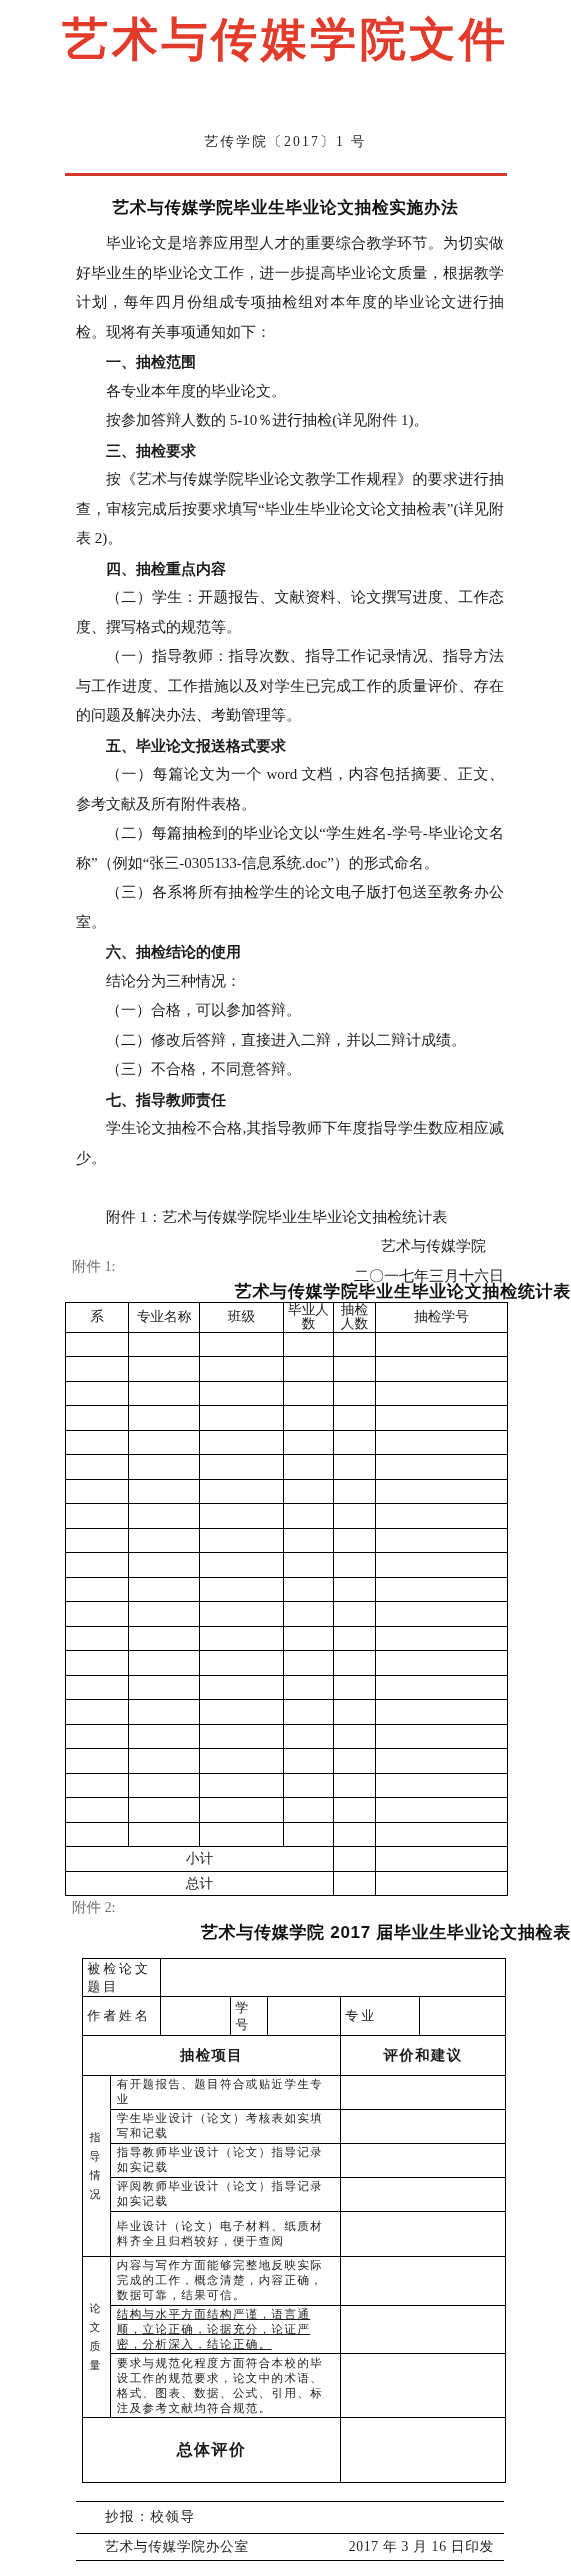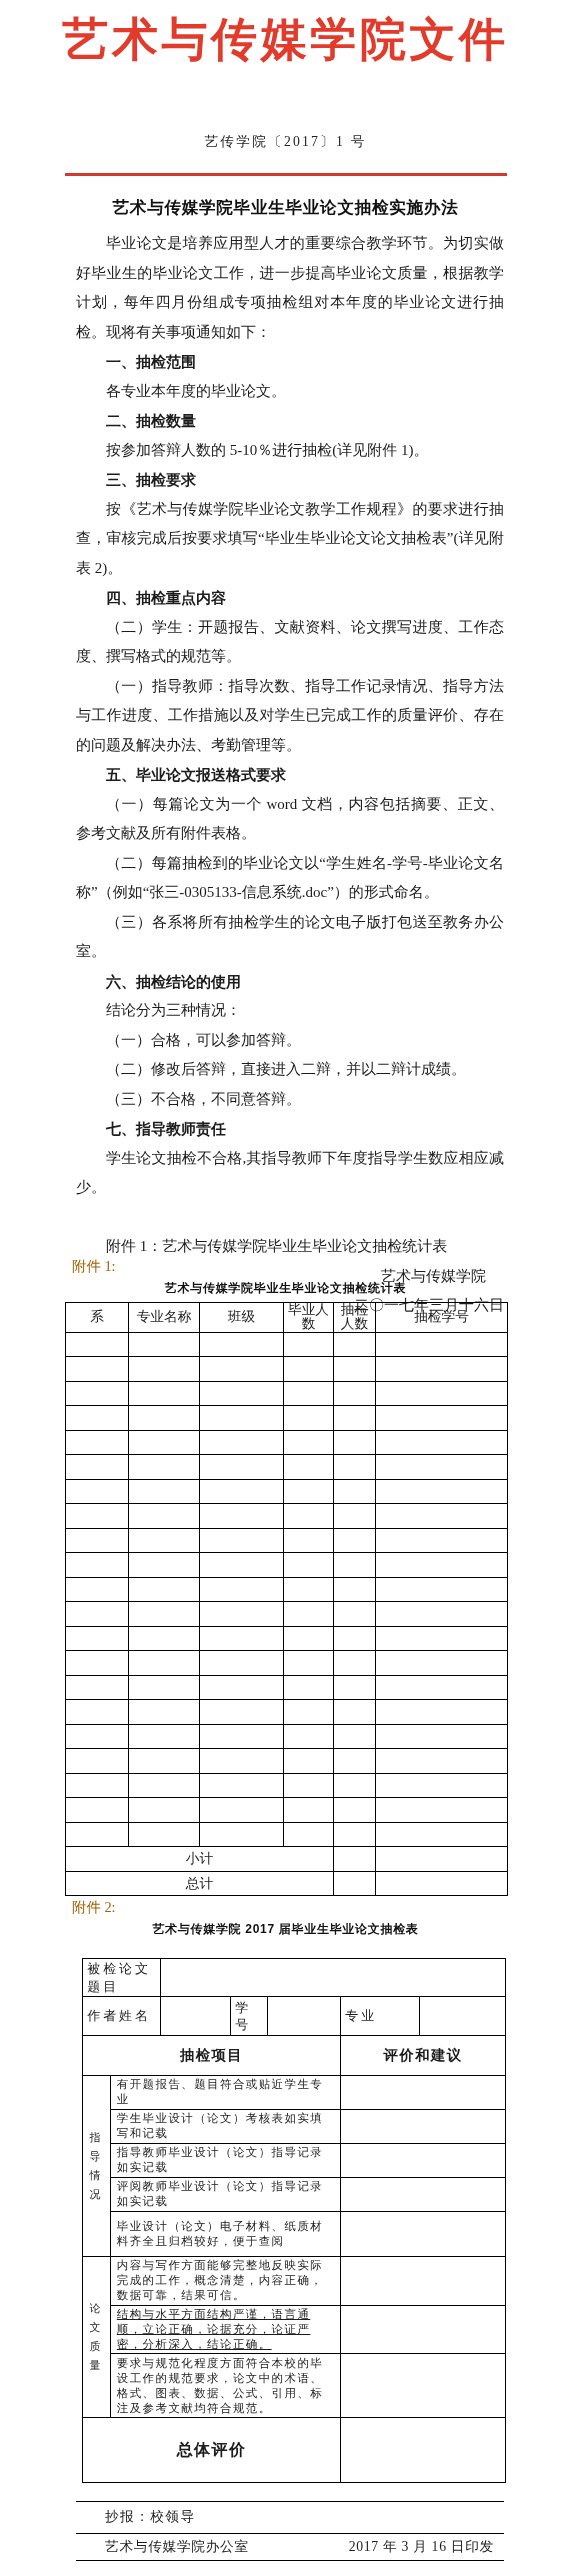--- a/index.html
+++ b/index.html
@@ -42,24 +42,24 @@
     font-size:15px; line-height:29.5px; text-align:justify; color:#1c1c1c;
   }
   .body-flow .p  { text-indent:2em; }
   .body-flow .h  { text-indent:2em; font-weight:700;
                    font-family:"Liberation Sans","DejaVu Sans",sans-serif; }
   .attach-refs { margin-top:29.5px; }
   .attach-refs .p { text-indent:2em; }
   .sig-org  { text-align:right; padding-right:18px; }
   .sig-date { text-align:right; padding-right:0; }
   
-  .att-label { position:absolute; left:72px; font-size:14.4px; color:#a16207; }
+  .att-label { position:absolute; left:72px; font-size:14.4px; color:#737373; }
   .att-title {
-    position:absolute; left:0; width:100%; text-align:center;
-    font-size:12px; font-weight:700; color:#111;
+    position:absolute; left:0; width:100%; text-align:right;
+    font-size:17px; font-weight:700; color:#111;
     font-family:"Liberation Sans","DejaVu Sans",sans-serif; letter-spacing:0.7px;
   }
   
   table { border-collapse:collapse; table-layout:fixed; }
   .t1 { position:absolute; top:1302px; left:65px; width:442px;
         font-size:13.7px; color:#1c1c1c; }
   .t1 th, .t1 td { border:0.7px solid #000; text-align:center; vertical-align:middle;
                    font-weight:400; padding:0 1.4px; overflow:hidden; }
   .t1 .hdr td { height:29px; line-height:14.4px; }
   .t1 .erow td { height:24.5px; }
@@ -92,21 +92,20 @@
   <div class="banner">艺术与传媒学院文件</div>
   <div class="doc-number">艺传学院〔2017〕1 号</div>
   <div class="red-rule"></div>
 
   <div class="main-title">艺术与传媒学院毕业生毕业论文抽检实施办法</div>
 
   <div class="body-flow">
     <div class="p">毕业论文是培养应用型人才的重要综合教学环节。为切实做好毕业生的毕业论文工作，进一步提高毕业论文质量，根据教学计划，每年四月份组成专项抽检组对本年度的毕业论文进行抽检。现将有关事项通知如下：</div>
     <div class="h">一、抽检范围</div>
     <div class="p">各专业本年度的毕业论文。</div>
-    <div class="h">二、抽检数量</div>
     <div class="p">按参加答辩人数的 5-10％进行抽检(详见附件 1)。</div>
     <div class="h">三、抽检要求</div>
     <div class="p">按《艺术与传媒学院毕业论文教学工作规程》的要求进行抽查，审核完成后按要求填写“毕业生毕业论文论文抽检表”(详见附表 2)。</div>
     <div class="h">四、抽检重点内容</div>
     <div class="p">（二）学生：开题报告、文献资料、论文撰写进度、工作态度、撰写格式的规范等。</div>
     <div class="p">（一）指导教师：指导次数、指导工作记录情况、指导方法与工作进度、工作措施以及对学生已完成工作的质量评价、存在的问题及解决办法、考勤管理等。</div>
     <div class="h">五、毕业论文报送格式要求</div>
     <div class="p">（一）每篇论文为一个 word 文档，内容包括摘要、正文、参考文献及所有附件表格。</div>
     <div class="p">（二）每篇抽检到的毕业论文以“学生姓名-学号-毕业论文名称”（例如“张三-0305133-信息系统.doc”）的形式命名。</div>
     <div class="p">（三）各系将所有抽检学生的论文电子版打包送至教务办公室。</div>

